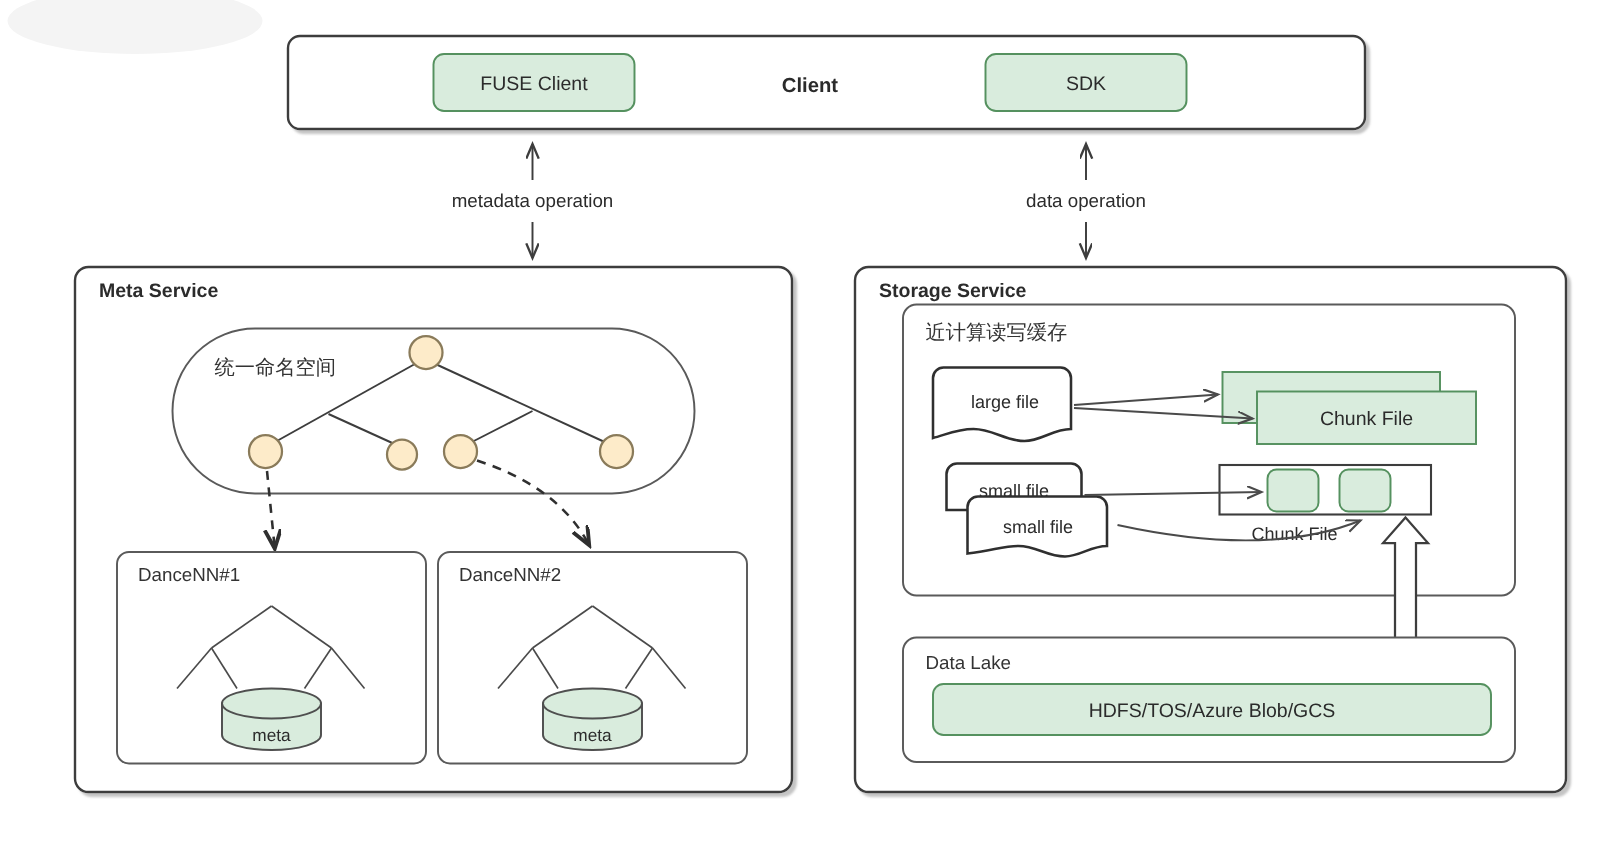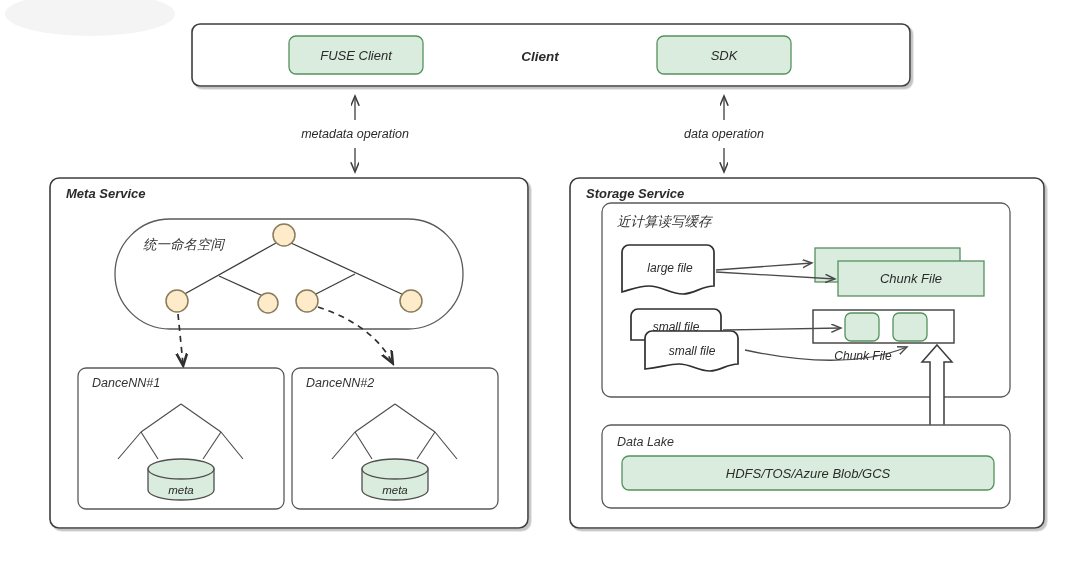--- a/index.html
+++ b/index.html
@@ -14,21 +14,20 @@
     font-family: "Liberation Sans", "DejaVu Sans", sans-serif;
     overflow: hidden;
     position: relative;
   }
   #diagram-root {
     position: absolute;
     left: 0;
     top: 0;
     width: 1080px;
     height: 569px;
-    font-style: italic;
   }
   svg { display: block; }
 
   .panel-fill { fill: #ffffff; stroke: #3d3d3d; stroke-width: 1.6; }
   .inner-fill { fill: #ffffff; stroke: #5a5a5a; stroke-width: 1.3; }
   .green-fill { fill: #d9ecdd; stroke: #55915f; stroke-width: 1.3; }
   .green-fill-soft { fill: #d9ecdd; stroke: #4f4f4f; stroke-width: 1.3; }
   .node-fill { fill: #fdebc9; stroke: #8a7b5a; stroke-width: 1.5; }
   .doc-fill { fill: #ffffff; stroke: #2f2f2f; stroke-width: 1.7; }
   .white-strip { fill: #ffffff; stroke: #3d3d3d; stroke-width: 1.4; }

